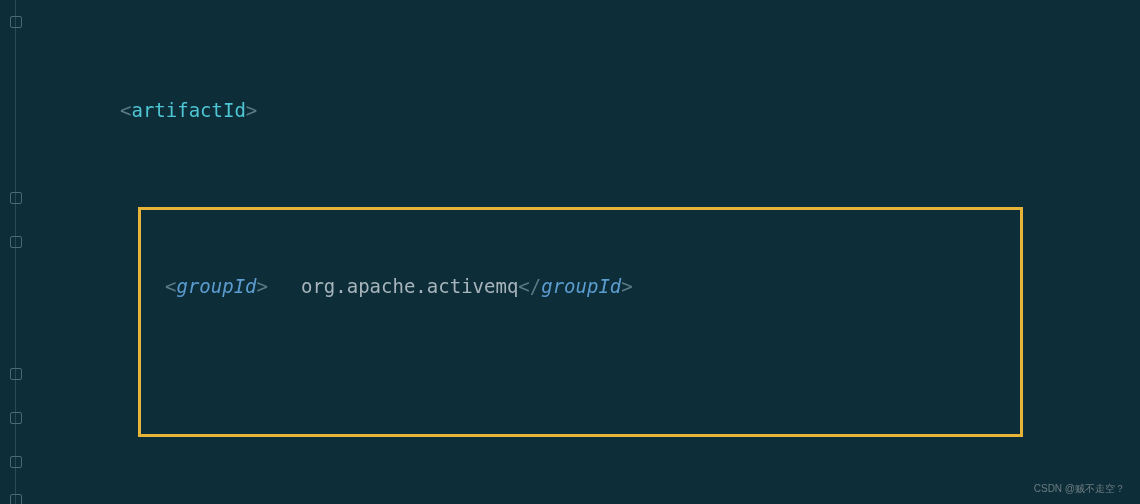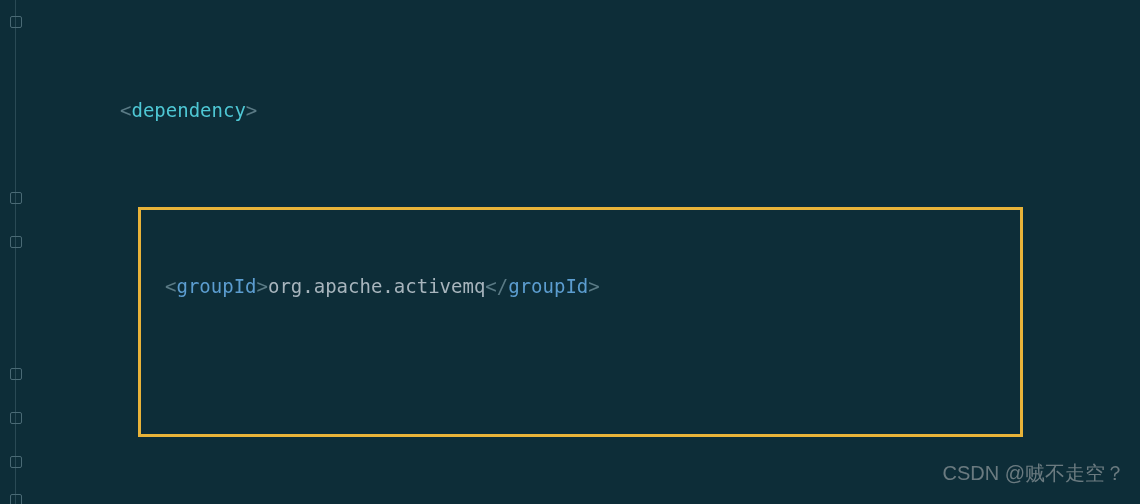--- a/index.html
+++ b/index.html
@@ -48,32 +48,32 @@
       right: 0;
       white-space: pre;
     }
     .line {
       height: 44px;
       padding-left: 90px;
     }
     .indent1 { padding-left: 135px; }
     .bracket { color: #5a7a85; }
     .tag-teal { color: #4ec7d4; }
-    .tag-blue { color: #5c9dd0; }
-    .text-content { color: #a8b5bd; }
+    .tag-blue { color: #5c9dd0; font-style: italic; }
+    .text-content { color: #a8b5bd; margin-left: 33px; }
     .yellow-box {
       position: absolute;
       border: 3px solid #e8b339;
       pointer-events: none;
     }
     .watermark {
       position: absolute;
       right: 15px;
-      bottom: 17px;
-      font-size: 20px;
+      bottom: 8px;
+      font-size: 10px;
       color: rgba(200, 200, 200, 0.5);
       font-family: sans-serif;
       line-height: normal;
       text-align: right;
     }
   </style>
 </head>
 <body>
 
 <div class="gutter">
@@ -81,21 +81,21 @@
   <div class="gutter-marker" style="top:16px;"></div>
   <div class="gutter-marker" style="top:192px;"></div>
   <div class="gutter-marker" style="top:236px;"></div>
   <div class="gutter-marker" style="top:368px;"></div>
   <div class="gutter-marker" style="top:412px;"></div>
   <div class="gutter-marker" style="top:456px;"></div>
   <div class="gutter-marker" style="top:494px;"></div>
 </div>
 
 <div class="code-area">
-  <div class="line"><span class="bracket">&lt;</span><span class="tag-teal">dependency</span><span class="bracket">&gt;</span></div>
+  <div class="line"><span class="bracket">&lt;</span><span class="tag-teal">artifactId</span><span class="bracket">&gt;</span></div>
 
   <div class="line indent1"><span class="bracket">&lt;</span><span class="tag-blue">groupId</span><span class="bracket">&gt;</span><span class="text-content">org.apache.activemq</span><span class="bracket">&lt;/</span><span class="tag-blue">groupId</span><span class="bracket">&gt;</span></div>
 
 
   
 
   
 
   
 

